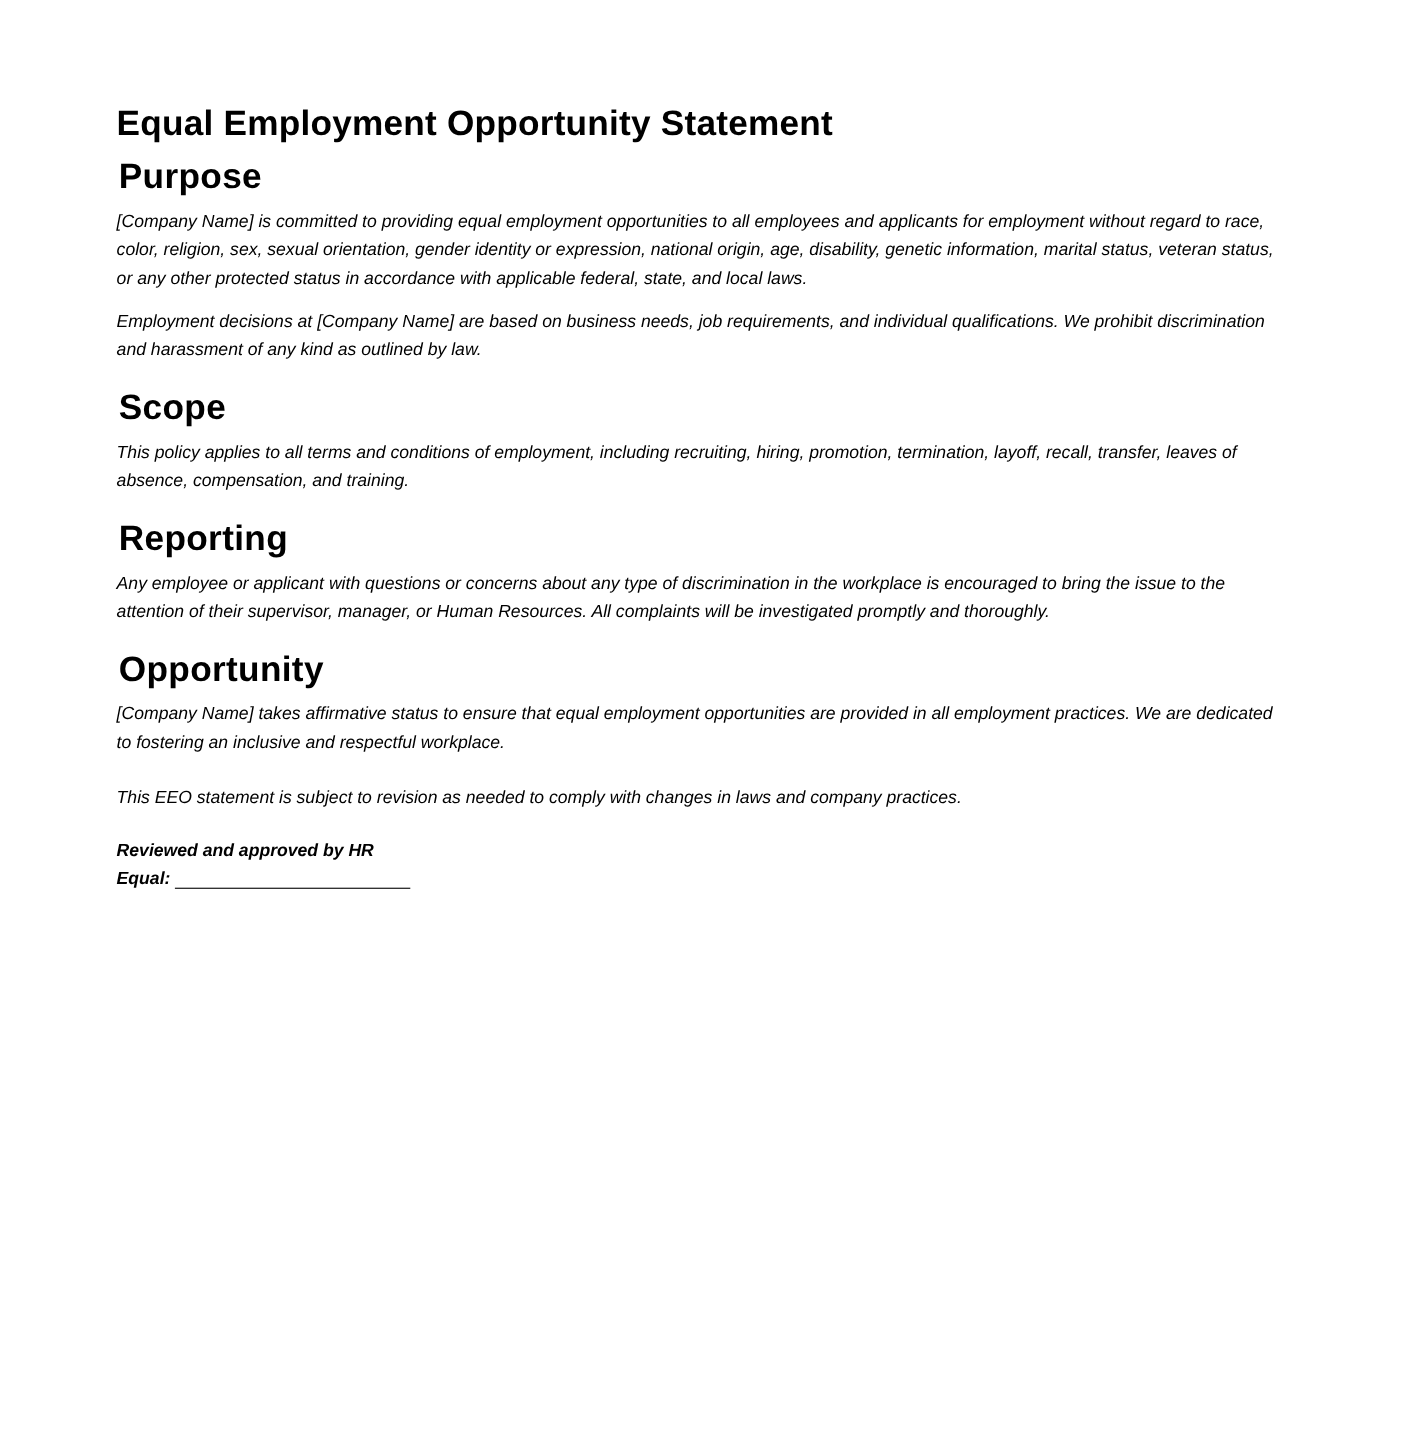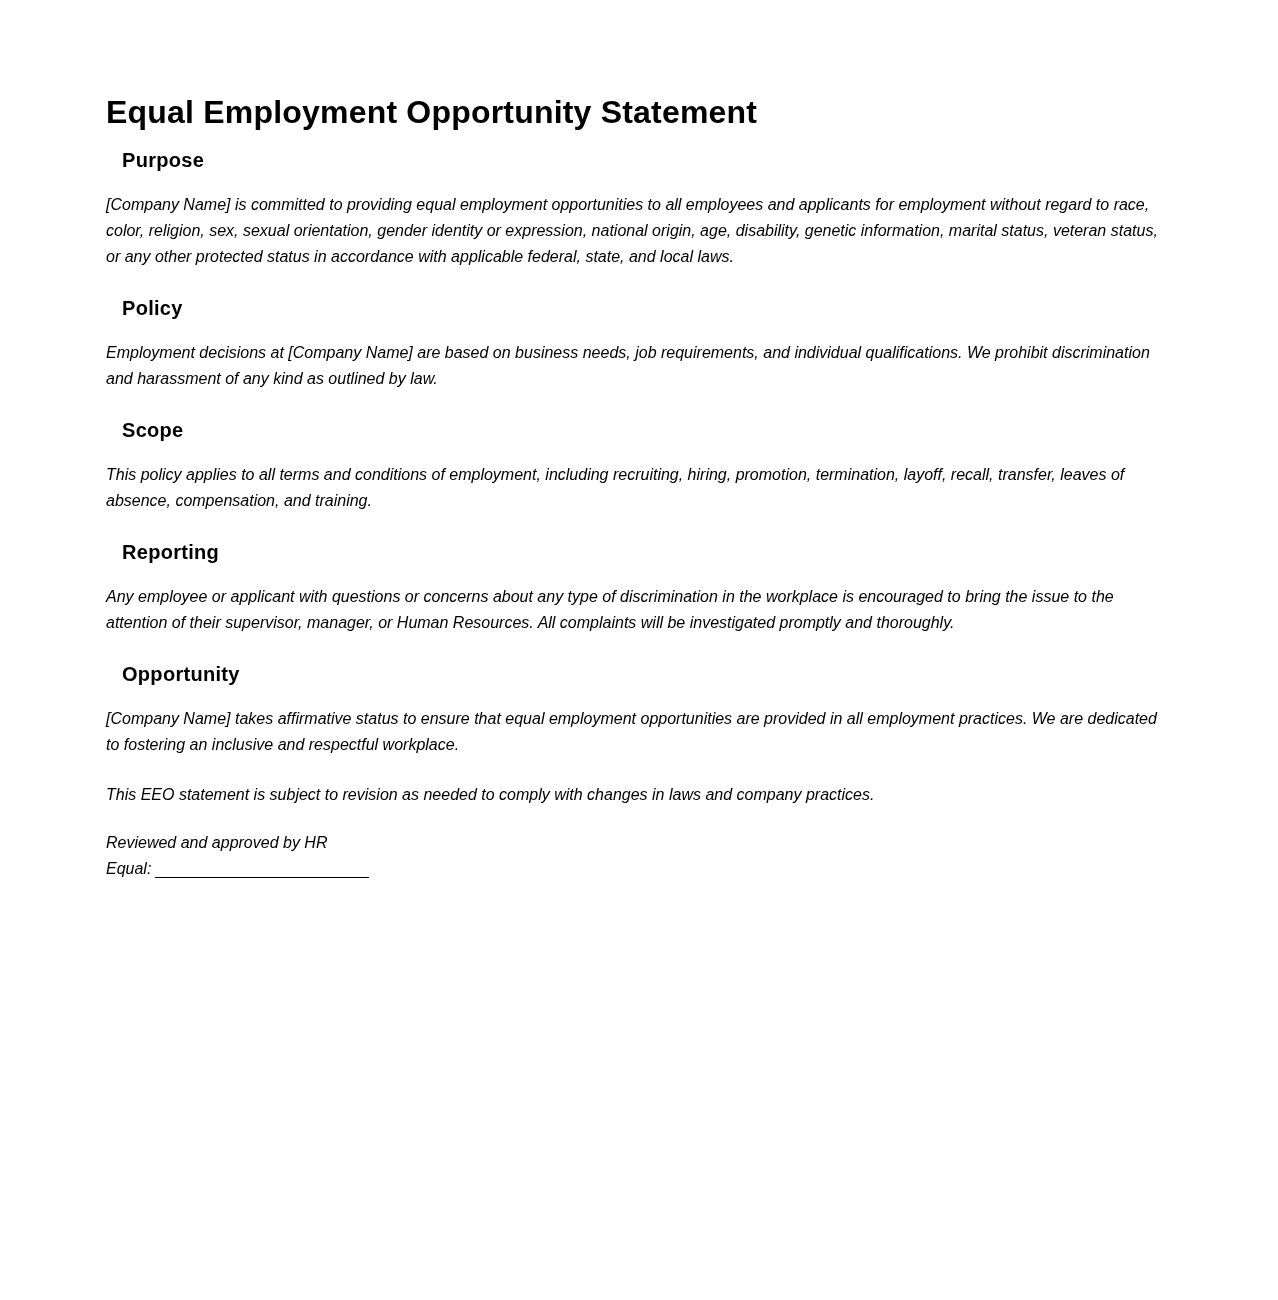--- a/index.html
+++ b/index.html
@@ -21,41 +21,42 @@
       width: 1066px;
     }
     h1 {
       font-size: 32px;
       font-weight: bold;
       margin: 0;
       line-height: 44px;
       letter-spacing: 0.2px;
     }
     h2 {
-      font-size: 20px;
+      font-size: 32px;
       font-weight: bold;
-      margin: 16px;
+      margin: 2px;
       line-height: 32px;
       letter-spacing: 0.3px;
     }
     p {
       font-size: 16px;
       line-height: 26px;
       margin: 0;
       font-style: italic;
     }
     .sec-purpose-h { margin-top: 10px; }
     .sec-body { margin-top: 13px; }
     .sec-h { margin-top: 22px; }
     .closing { margin-top: 24px; }
     .signoff {
       margin-top: 22px;
       font-style: italic;
       font-size: 16px;
       line-height: 26px;
+      font-weight: bold;
     }
     .date-line {
       display: inline-block;
       width: 214px;
       border-bottom: 1px solid #000;
       height: 18px;
       vertical-align: -4px;
       margin-left: 4px;
     }
   </style>
@@ -64,21 +65,20 @@
 
 <div class="doc">
   <h1>Equal Employment Opportunity Statement</h1>
 
   <section>
     <h2 class="sec-purpose-h">Purpose</h2>
     <p class="sec-body">[Company Name] is committed to providing equal employment opportunities to all employees and applicants for employment without regard to race, color, religion, sex, sexual orientation, gender identity or expression, national origin, age, disability, genetic information, marital status, veteran status, or any other protected status in accordance with applicable federal, state, and local laws.</p>
   </section>
 
   <section>
-    <h2 class="sec-h">Policy</h2>
     <p class="sec-body">Employment decisions at [Company Name] are based on business needs, job requirements, and individual qualifications. We prohibit discrimination and harassment of any kind as outlined by law.</p>
   </section>
 
   <section>
     <h2 class="sec-h">Scope</h2>
     <p class="sec-body">This policy applies to all terms and conditions of employment, including recruiting, hiring, promotion, termination, layoff, recall, transfer, leaves of absence, compensation, and training.</p>
   </section>
 
   <section>
     <h2 class="sec-h">Reporting</h2>

